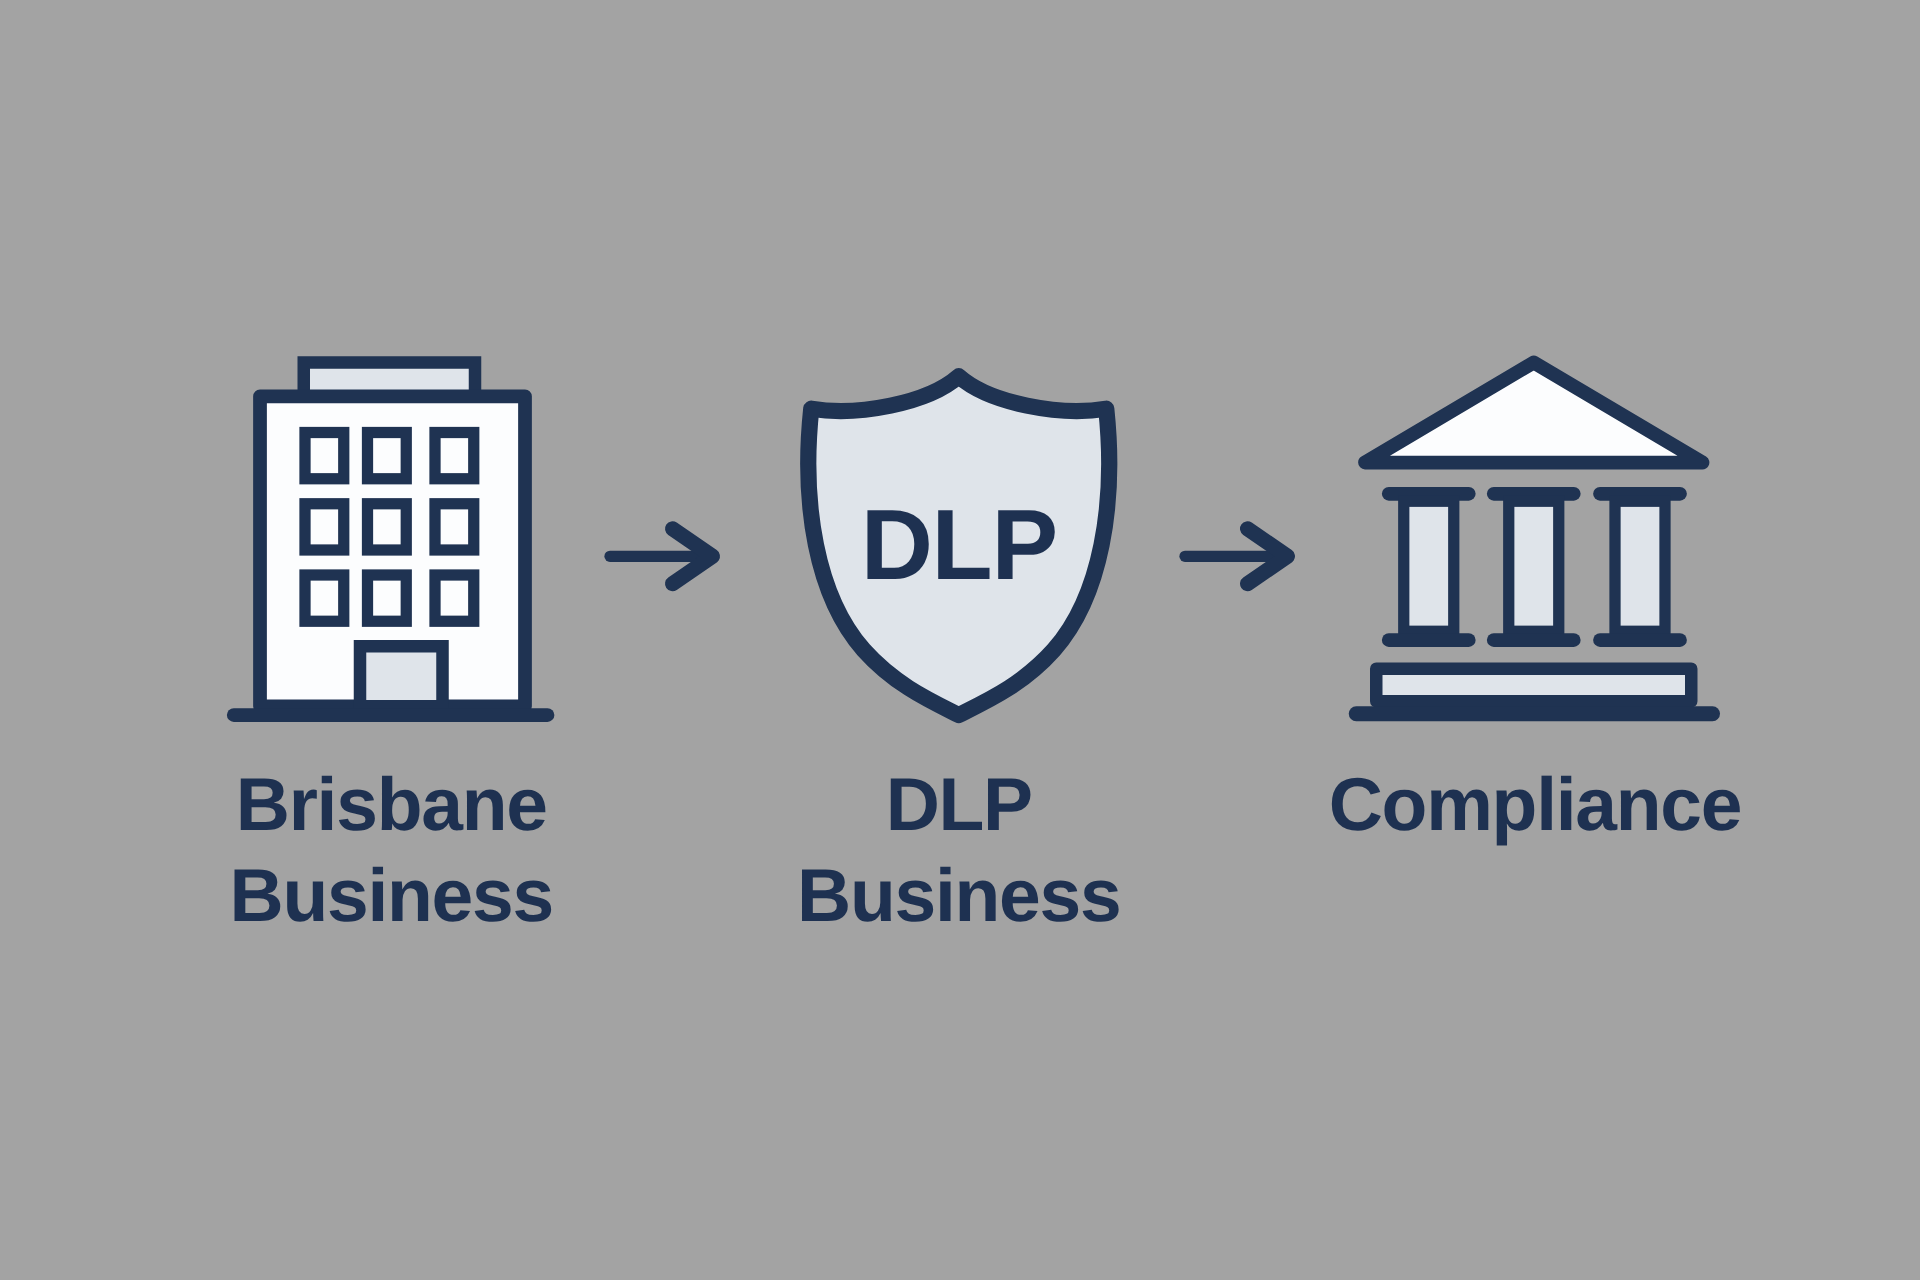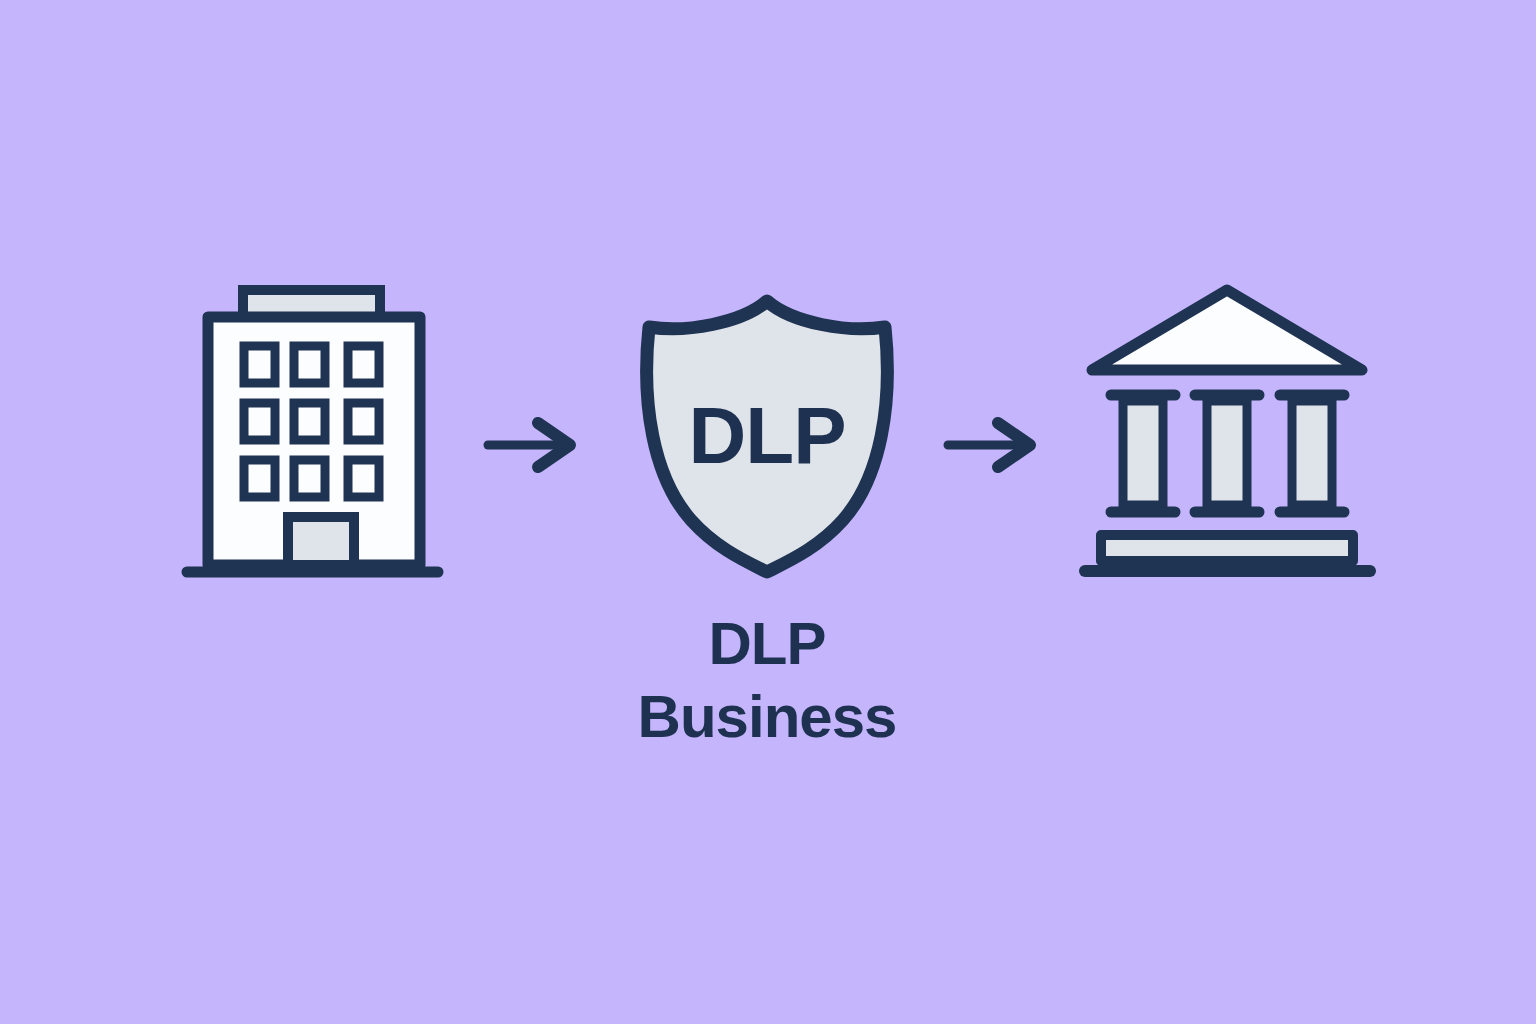--- a/index.html
+++ b/index.html
@@ -4,21 +4,21 @@
 <style>
   html, body {
     margin: 0;
     padding: 0;
     font-family: "Liberation Sans", sans-serif;
   }
   .canvas {
     position: relative;
     width: 1536px;
     height: 1024px;
-    background: #c4b5fd;
+    background: #a3a3a3;
     overflow: hidden;
   }
   .icon-wrap { position: absolute; }
   .icon-building { left: 180px; top: 283px; }
   .icon-shield  { left: 630px; top: 291px; }
   .icon-bank    { left: 1075px; top: 283px; }
 
   .arrow { position: absolute; top: 414px; }
   .arrow-1 { left: 482px; }
   .arrow-2 { left: 942px; }
@@ -118,20 +118,25 @@
       <line x1="205" y1="112" x2="269" y2="112" stroke-width="11" stroke-linecap="round"></line>
       <rect x="217" y="118" width="40" height="104" fill="#dfe4ea" stroke-width="9"></rect>
       <line x1="205" y1="229" x2="269" y2="229" stroke-width="11" stroke-linecap="round"></line>
 
       <rect x="26" y="252" width="252" height="26" fill="#dfe4ea" stroke-width="10" stroke-linejoin="round"></rect>
 
       <line x1="10" y1="288" x2="295" y2="288" stroke-width="12" stroke-linecap="round"></line>
     </svg>
   </div>
 
+  <div class="node-label label-1">
+    <div>Brisbane</div>
+    <div>Business</div>
+  </div>
   <div class="node-label label-2">
     <div>DLP</div>
     <div>Business</div>
   </div>
   <div class="node-label label-3">
+    <div>Compliance</div>
   </div>
 
 </div>
 
 </body></html>

